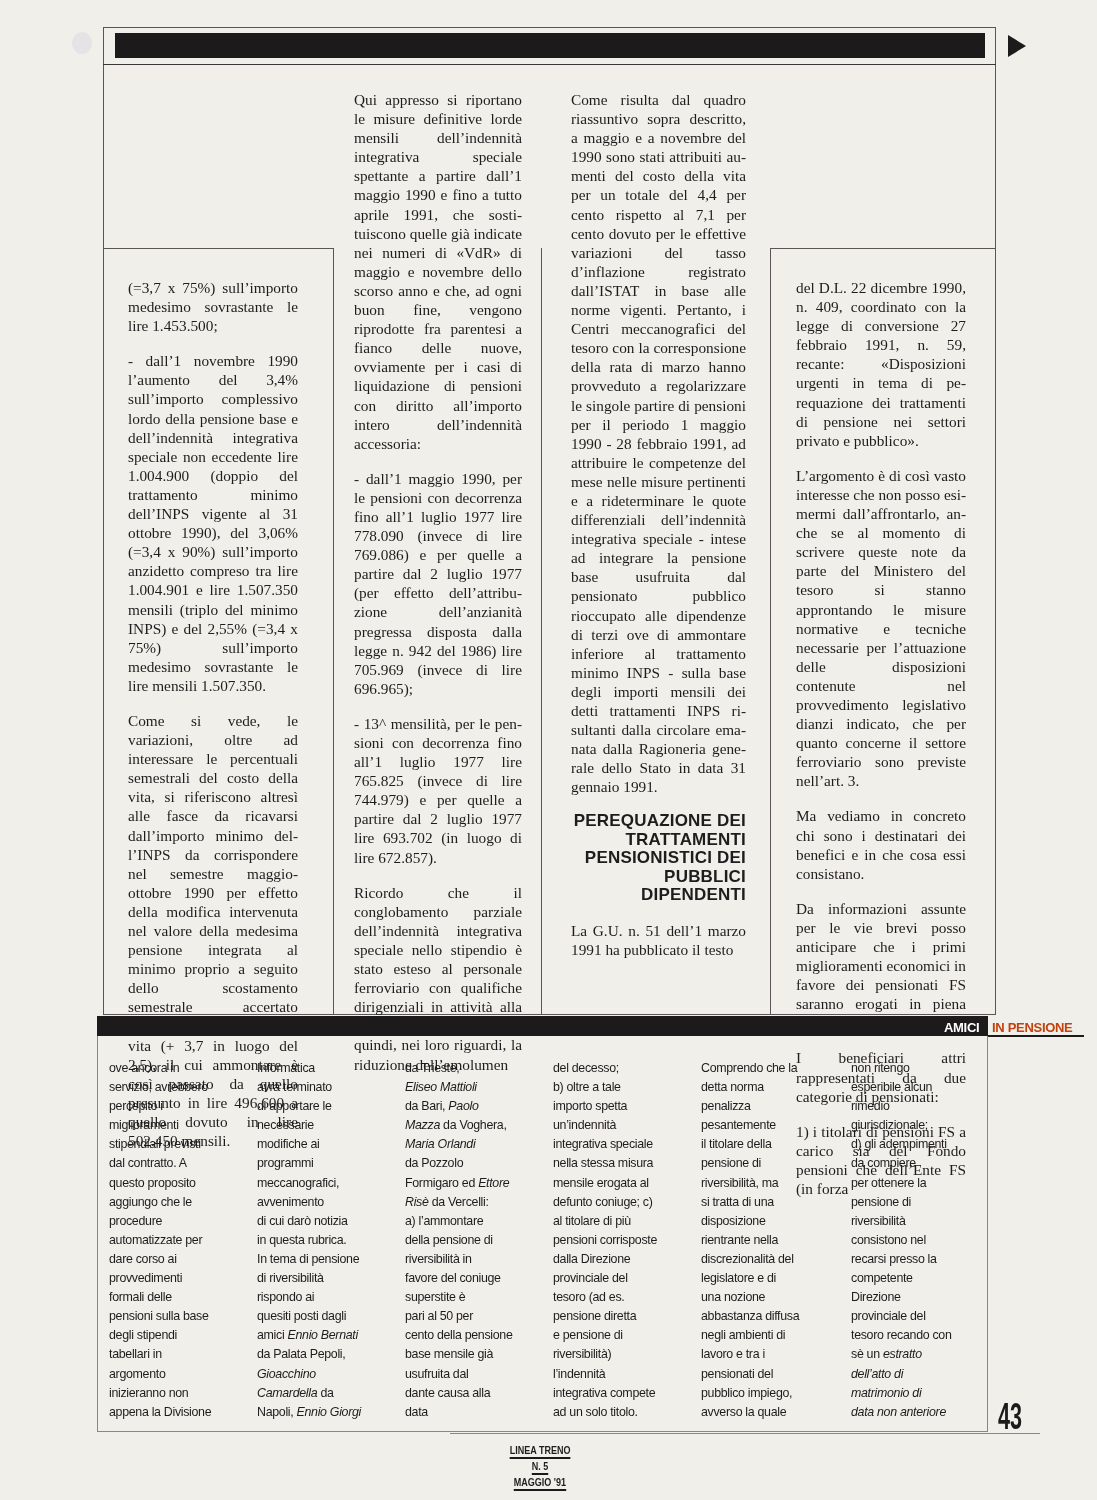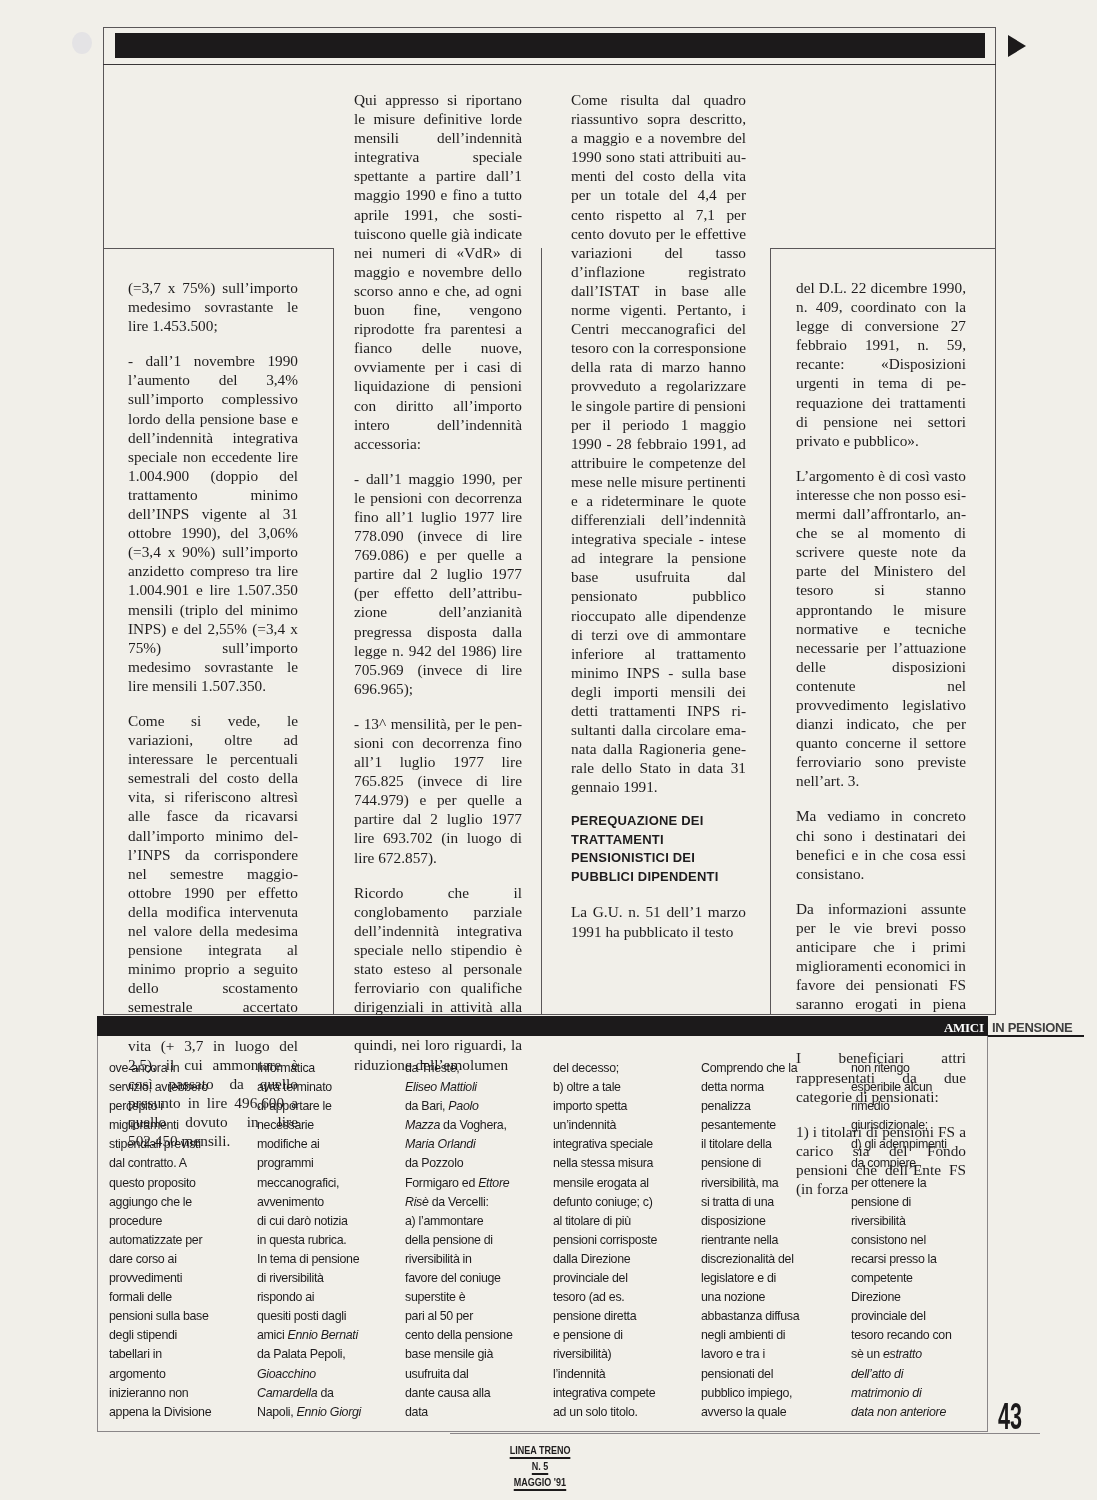--- a/index.html
+++ b/index.html
@@ -30,34 +30,34 @@
     border-left: 18px solid #1c1a1b;
   }
   .hrule-mid { position: absolute; top: 248px; height: 1px; background: #5a5658; }
   .vrule { position: absolute; width: 1px; background: #5a5658; }
   .col {
     position: absolute; font-size: 15.3px; line-height: 19.1px;
     text-align: justify; hyphens: manual;
   }
   .col p { margin: 16px; }
   .col .head {
-    font-family: "Liberation Sans", sans-serif; font-weight: bold; font-size: 13px;
-    line-height: 18.5px; text-align: left; margin-top: 16px; letter-spacing: 0.2px;
+    font-family: "Liberation Sans", sans-serif; font-weight: bold; font-size: 17px;
+    line-height: 18.5px; text-align: right; margin-top: 16px; letter-spacing: 0.2px;
   }
   .bottom-bar {
     position: absolute; left: 97px; top: 1016px; width: 891px; height: 20px;
     background: #1c1a1b;
   }
   .amici-label {
-    position: absolute; left: 944px; top: 1020px; font-family: Liberation Serif, serif;
+    position: absolute; left: 944px; top: 1020px; font-family: Liberation Sans, sans-serif;
     font-weight: bold; font-size: 13px; color: #ffffff; letter-spacing: -0.3px;
   }
   .section-label {
     position: absolute; left: 992px; top: 1020px; font-family: "Liberation Sans", sans-serif;
-    font-weight: bold; font-size: 13px; color: #404040; letter-spacing: -0.3px;
+    font-weight: bold; font-size: 13px; color: #c2410c; letter-spacing: -0.3px;
   }
   .section-tab {
     position: absolute; left: 988px; top: 1015px; width: 96px; height: 22px;
     border-bottom: 2px solid #1c1a1b; box-sizing: border-box;
   }
   .lower-frame {
     position: absolute; left: 97px; top: 1036px; width: 891px; height: 396px;
     border: 1px solid #8a8688; border-top: none; box-sizing: border-box;
   }
   .lcol {

